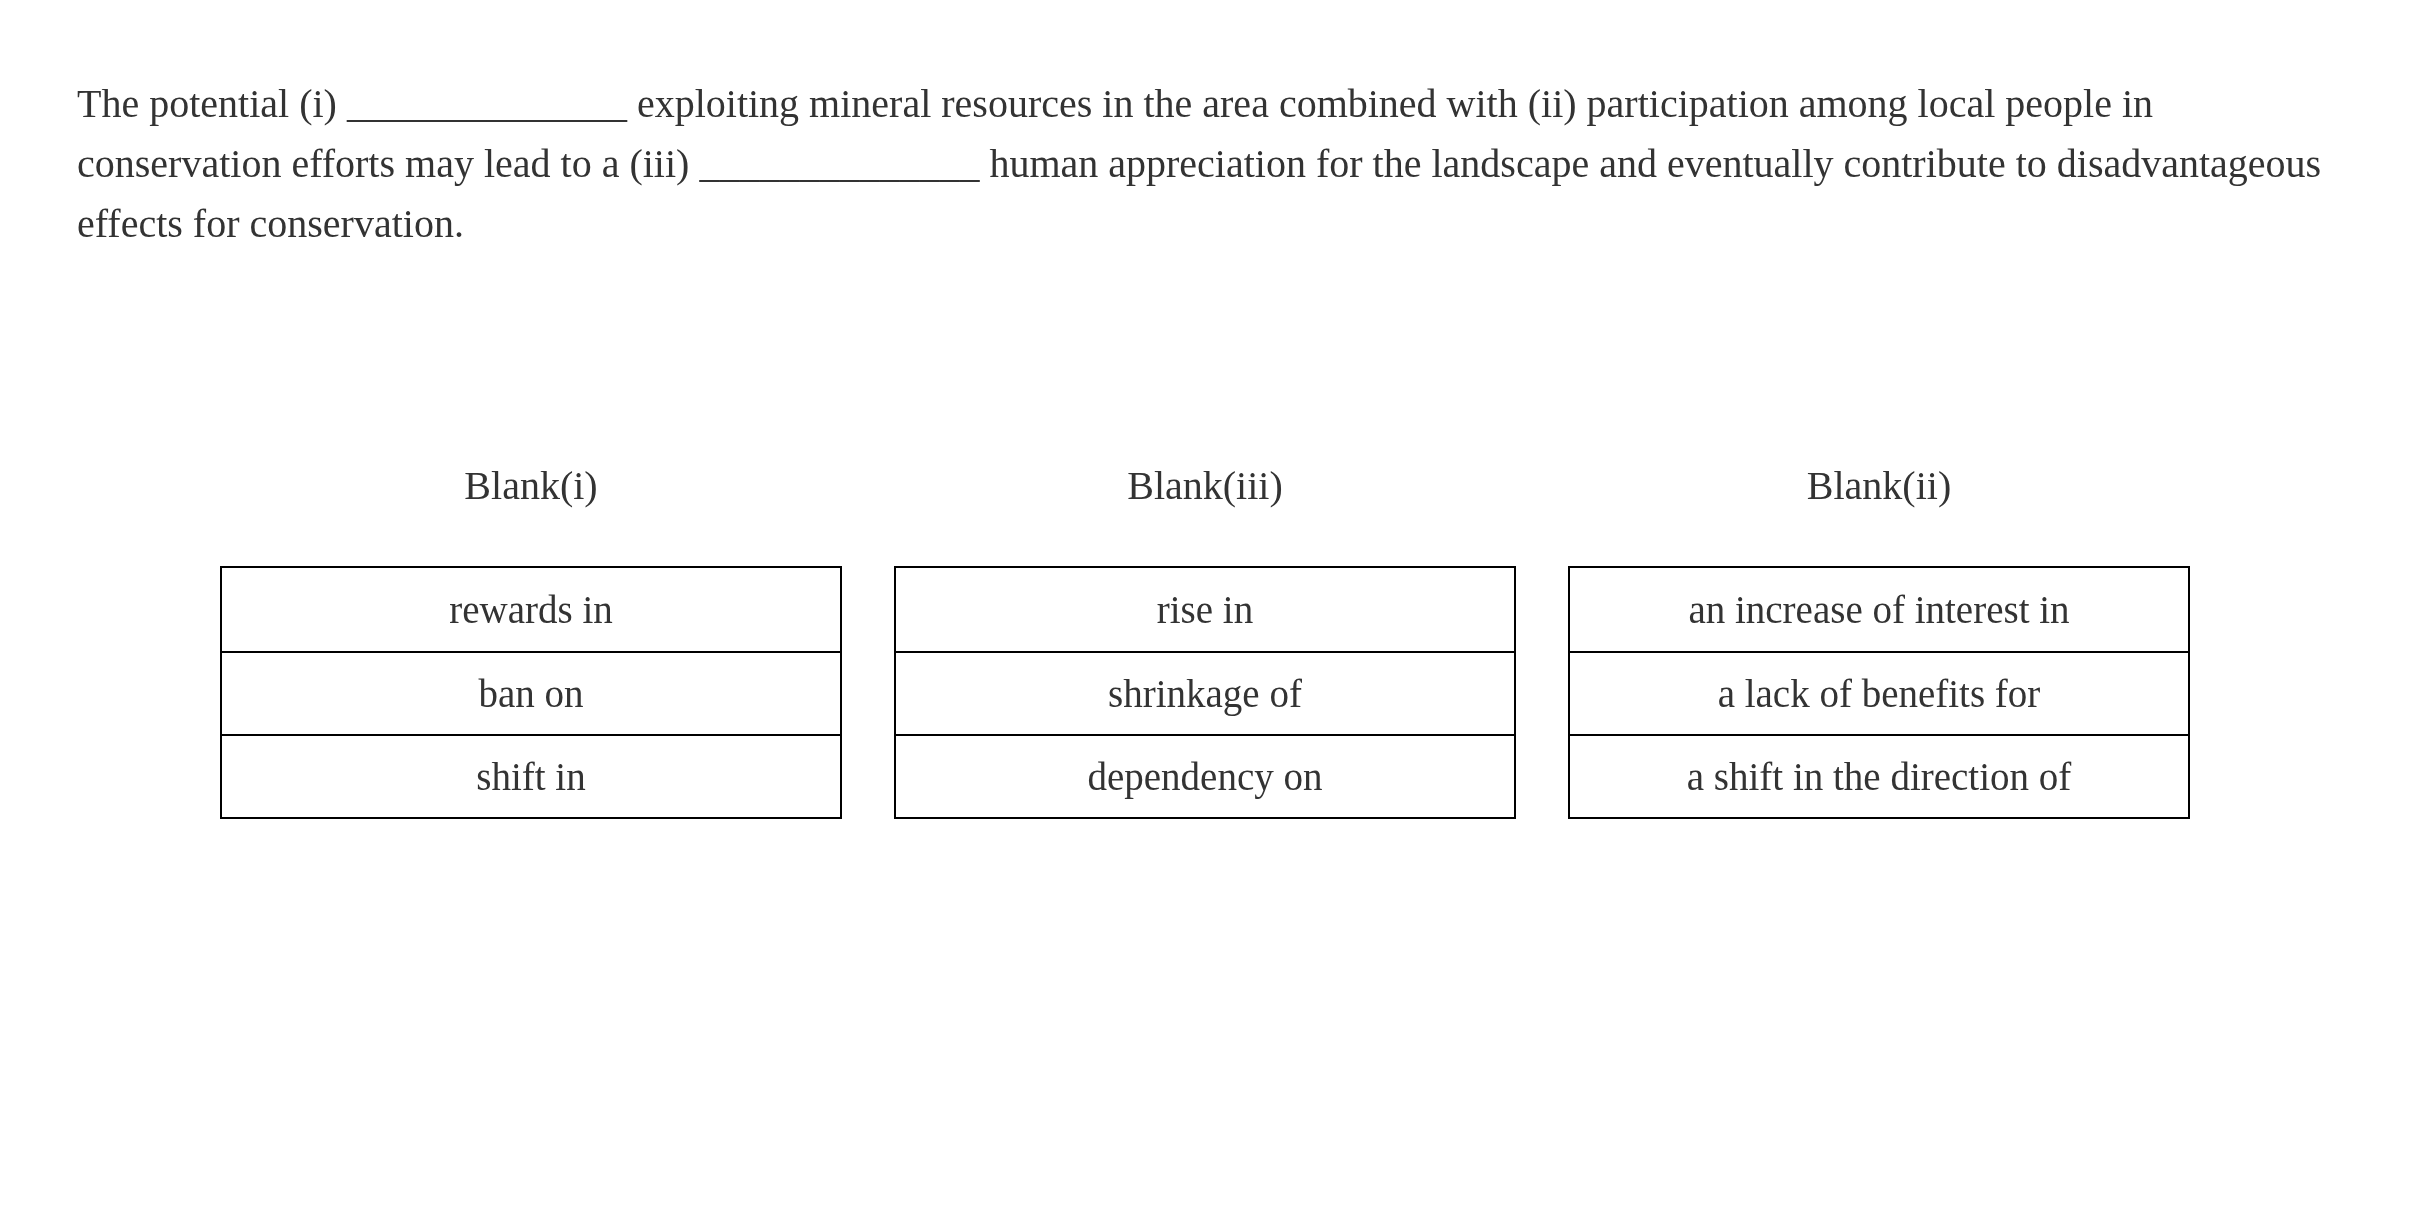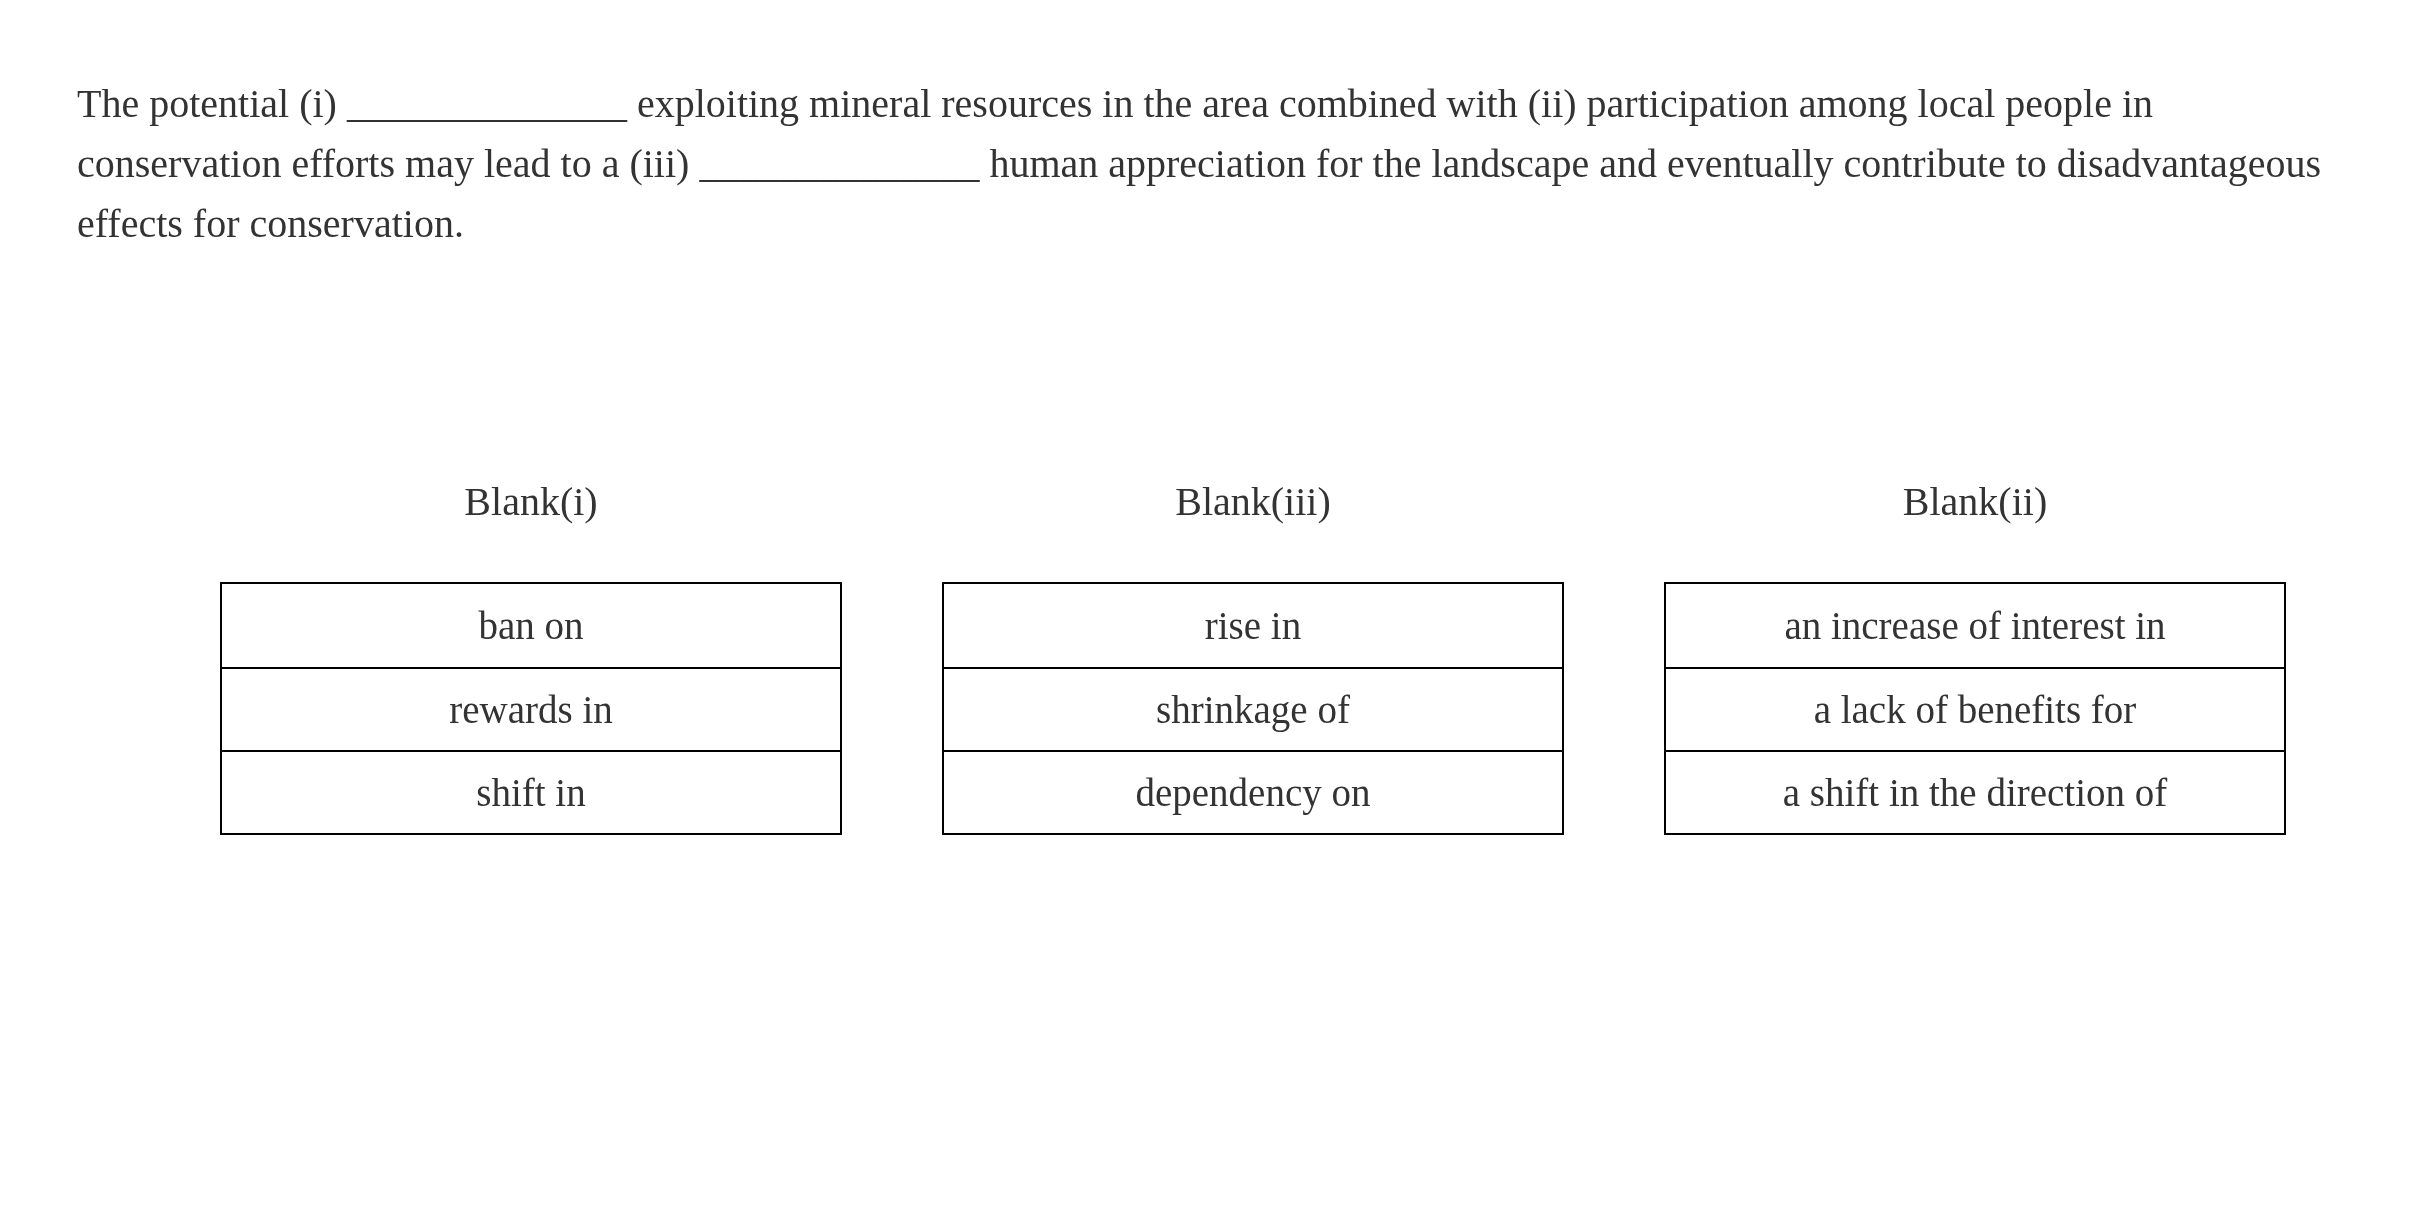--- a/index.html
+++ b/index.html
@@ -23,23 +23,23 @@
       font-size: 40px;
       line-height: 60px;
       margin: 4px;
     }
     .blank {
       letter-spacing: 0;
     }
     .choices {
       position: absolute;
       left: 220px;
-      top: 472px;
+      top: 456px;
       display: flex;
-      gap: 100px;
+      gap: 52px;
     }
     .col {
       width: 622px;
       display: flex;
       flex-direction: column;
       align-items: stretch;
     }
     .col-header {
       text-align: center;
       font-size: 40px;
@@ -67,22 +67,22 @@
   </style>
 </head>
 <body>
 
 <p class="question"><span>The potential (i) </span><span class="blank">______________</span><span> exploiting mineral resources in the area combined with (ii) participation among local people in conservation efforts may lead to a (iii) </span><span class="blank">______________</span><span> human appreciation for the landscape and eventually contribute to disadvantageous effects for conservation.</span></p>
 
 <div class="choices">
   <div class="col">
     <div class="col-header">Blank(i)</div>
     <div class="box">
+      <div class="option">rewards in</div>
       <div class="option">ban on</div>
-      <div class="option">rewards in</div>
       <div class="option">shift in</div>
     </div>
   </div>
   <div class="col">
     <div class="col-header">Blank(iii)</div>
     <div class="box">
       <div class="option">rise in</div>
       <div class="option">shrinkage of</div>
       <div class="option">dependency on</div>
     </div>

